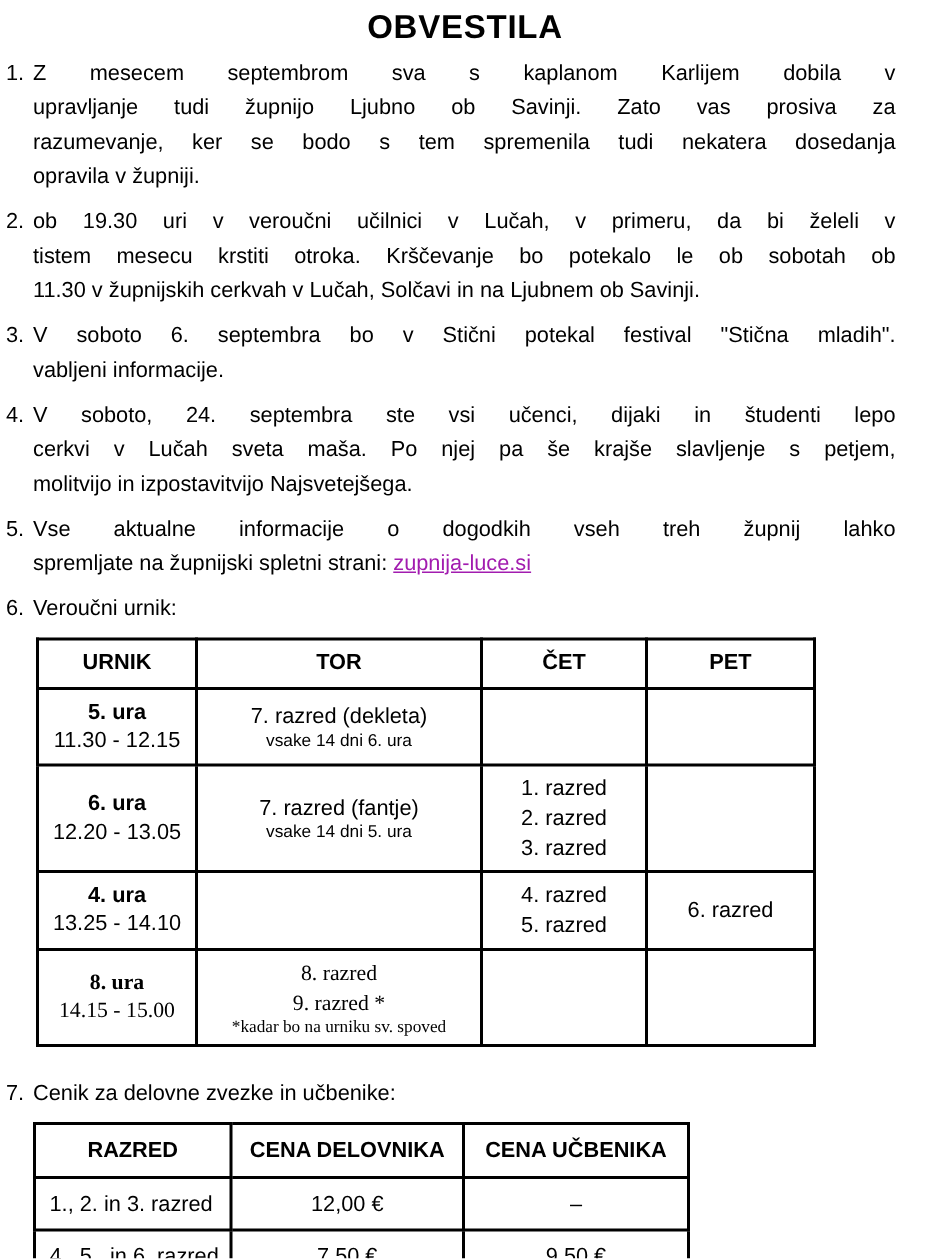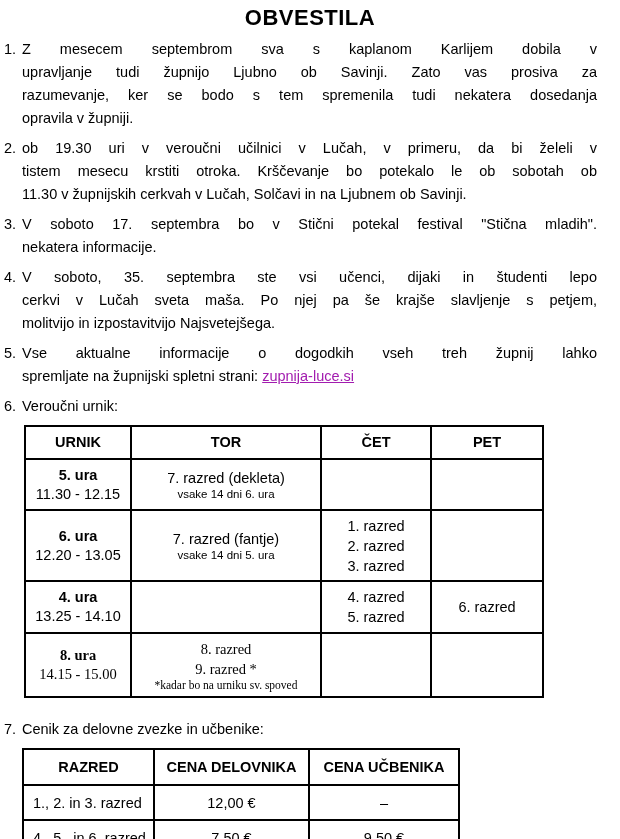--- a/index.html
+++ b/index.html
@@ -63,27 +63,27 @@
 
     <div class="item">
       <span class="num">2.</span>
       <div class="jline">ob 19.30 uri v veroučni učilnici v Lučah, v primeru, da bi želeli v</div>
       <div class="jline">tistem mesecu krstiti otroka. Krščevanje bo potekalo le ob sobotah ob</div>
       <div class="lline">11.30 v župnijskih cerkvah v Lučah, Solčavi in na Ljubnem ob Savinji.</div>
     </div>
 
     <div class="item">
       <span class="num">3.</span>
-      <div class="jline">V soboto 17. septembra bo v Stični potekal festival "Stična mladih".</div>
-      <div class="lline">nekatera informacije.</div>
+      <div class="jline">V soboto 6. septembra bo v Stični potekal festival "Stična mladih".</div>
+      <div class="lline">vabljeni informacije.</div>
     </div>
 
     <div class="item">
       <span class="num">4.</span>
-      <div class="jline">V soboto, 35. septembra ste vsi učenci, dijaki in študenti lepo</div>
+      <div class="jline">V soboto, 24. septembra ste vsi učenci, dijaki in študenti lepo</div>
       <div class="jline">cerkvi v Lučah sveta maša. Po njej pa še krajše slavljenje s petjem,</div>
       <div class="lline">molitvijo in izpostavitvijo Najsvetejšega.</div>
     </div>
 
     <div class="item">
       <span class="num">5.</span>
       <div class="jline">Vse aktualne informacije o dogodkih vseh treh župnij lahko</div>
       <div class="lline"><span>spremljate na župnijski spletni strani: </span><a class="link" href="#">zupnija-luce.si</a></div>
     </div>
 

